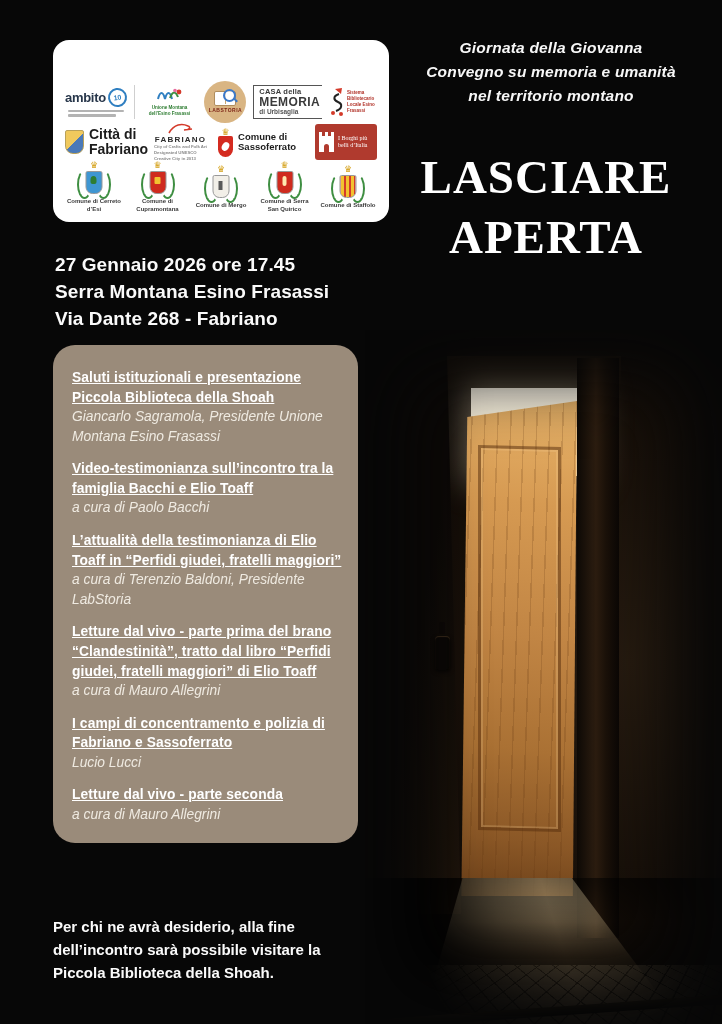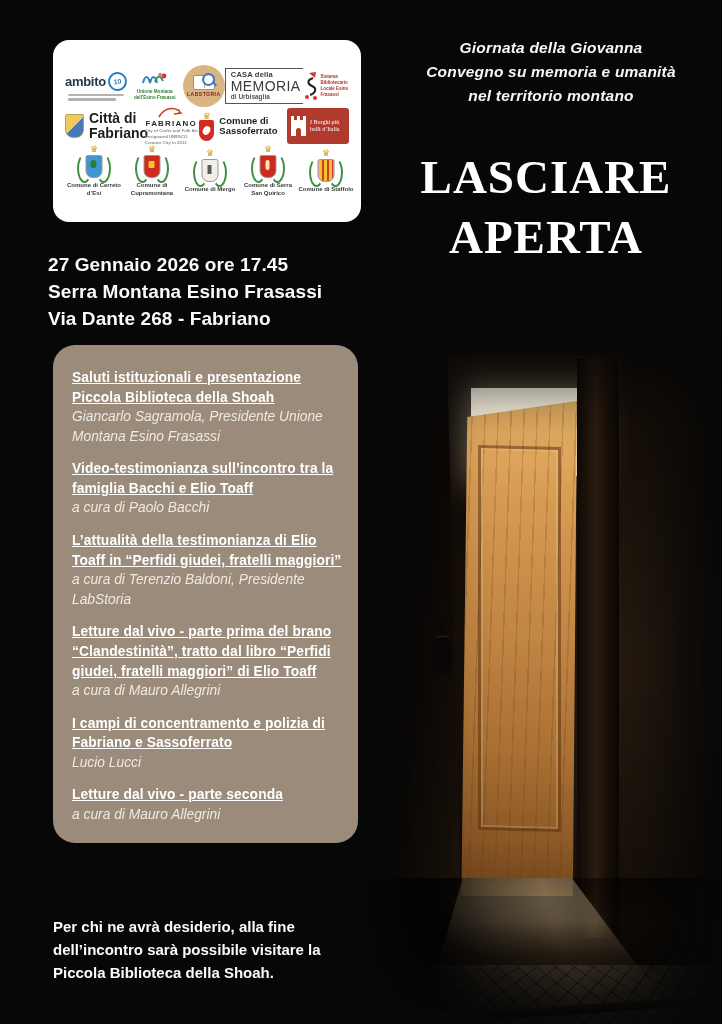--- a/index.html
+++ b/index.html
@@ -3,23 +3,23 @@
 <meta charset="utf-8">
 <style>
   html,body{margin:0;padding:0;}
   body{
     width:722px;height:1024px;position:relative;overflow:hidden;
     background:#070707;
     font-family:"Liberation Sans",sans-serif;color:#fff;
   }
   
   .logo-card{
-    position:absolute;left:53px;top:40px;width:308px;height:182px;
+    position:absolute;left:53px;top:40px;width:336px;height:182px;
     background:#ffffff;border-radius:16px;box-sizing:border-box;
-    padding:9px 12px 8px 12px;display:flex;flex-direction:column;justify-content:center;
+    padding:9px 12px 8px 12px;display:flex;flex-direction:column;justify-content:flex-end;
   }
   .logo-row{display:flex;align-items:center;justify-content:space-between;}
   .lg{display:flex;flex-direction:column;align-items:center;line-height:1;}
   
   .ambito-line{display:flex;align-items:center;gap:2px;}
   .ambito-word{font-size:13px;font-weight:800;color:#27364a;letter-spacing:-.3px;}
   .ambito-ten{width:15px;height:15px;border:2px solid #2f7fc1;border-radius:50%;
     display:flex;align-items:center;justify-content:center;font-size:7px;font-weight:800;color:#2f7fc1;transform:rotate(-8deg);}
   .microbars{margin-top:3px;display:flex;flex-direction:column;gap:2px;align-items:flex-start;}
   .microbars i{display:block;height:2.5px;background:#9a9a9a;opacity:.75;border-radius:1px;}
@@ -32,21 +32,21 @@
     display:flex;flex-direction:column;align-items:center;justify-content:center;position:relative;}
   .book{width:20px;height:13px;background:#fff;border-radius:2px;position:relative;border:1px solid #c7a briefly;}
   .book{border:1px solid #b08d5d;}
   .book::before{content:"";position:absolute;left:50%;top:1px;bottom:1px;width:1px;background:#c9a66f;}
   .lens{position:absolute;top:8px;left:19px;width:9px;height:9px;border:2px solid #3b79c9;border-radius:50%;background:rgba(255,255,255,.7);}
   .lens::after{content:"";position:absolute;left:8px;top:8px;width:5px;height:2px;background:#3b79c9;transform:rotate(45deg);}
   .labstoria-word{margin-top:2px;font-size:5px;font-weight:800;color:#7a1f12;letter-spacing:.5px;}
   
   .casa{border:1.5px solid #555;border-right:none;padding:2px 2px 2px 5px;line-height:1.05;}
   .casa .l1{font-size:7.5px;font-weight:800;color:#3a3a3a;letter-spacing:.2px;}
-  .casa .l2{font-size:14px;font-weight:400;color:#3a3a3a;letter-spacing:.4px;}
+  .casa .l2{font-size:12px;font-weight:700;color:#3a3a3a;letter-spacing:.4px;}
   .casa .l3{font-size:6.5px;font-weight:600;color:#555;}
   
   .sistema{display:flex;align-items:center;gap:2px;}
   .sistema-caption{width:30px;font-size:4.5px;font-weight:700;color:#b03026;line-height:1.35;}
   
   .fabcity{display:flex;align-items:center;gap:5px;}
   .fabcity-shield{width:17px;height:22px;border-radius:2px 2px 8px 8px;border:1px solid #b9a15a;
     background:linear-gradient(135deg,#f0c95d 0 50%,#4a79b8 50% 100%);}
   .fabcity-caption{width:54px;font-size:14px;font-weight:800;color:#1c1c1c;line-height:1.08;}
   .fabunesco{align-items:center;}
@@ -85,21 +85,21 @@
   .subtitle{
     position:absolute;left:386px;top:36px;width:330px;text-align:center;
     font-style:italic;font-weight:700;font-size:15.5px;line-height:1.55;color:#f7f7f7;letter-spacing:.2px;
   }
   .title{
     position:absolute;left:378px;top:148px;width:336px;text-align:center;
     font-family:"Liberation Serif","DejaVu Serif",serif;font-weight:700;
     font-size:47px;line-height:1.27;letter-spacing:1px;color:#ffffff;
   }
   
-  .event-block{position:absolute;left:48px;top:252px;font-size:19px;font-weight:800;line-height:1.42;color:#fafafa;letter-spacing:.1px;}
+  .event-block{position:absolute;left:55px;top:252px;font-size:19px;font-weight:800;line-height:1.42;color:#fafafa;letter-spacing:.1px;}
   
   .program-box{
     position:absolute;left:53px;top:345px;width:305px;box-sizing:border-box;
     background:#9a8b7a;border-radius:22px;padding:23px 16px 16px 19px;
   }
   .program-item{margin-bottom:13px;}
   .program-item:last-child{margin-bottom:2px;}
   .p-title{font-size:13.8px;font-weight:800;line-height:1.42;color:#ffffff;letter-spacing:.1px;text-decoration:underline;}
   .p-speaker{font-size:13.8px;font-style:italic;line-height:1.42;color:#efeae1;font-weight:400;}
   

